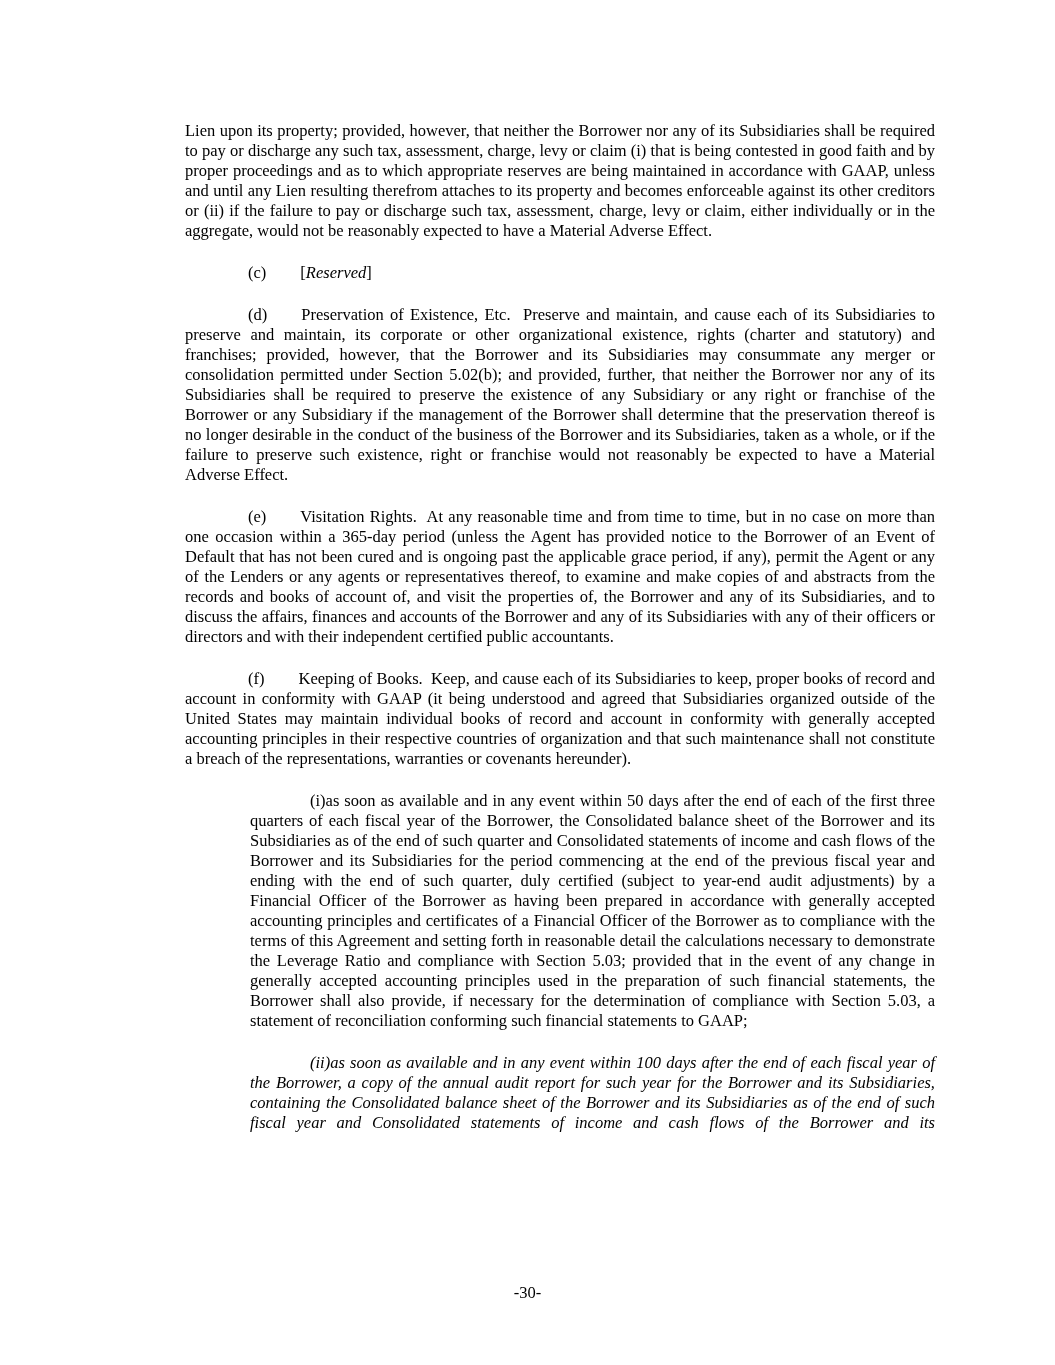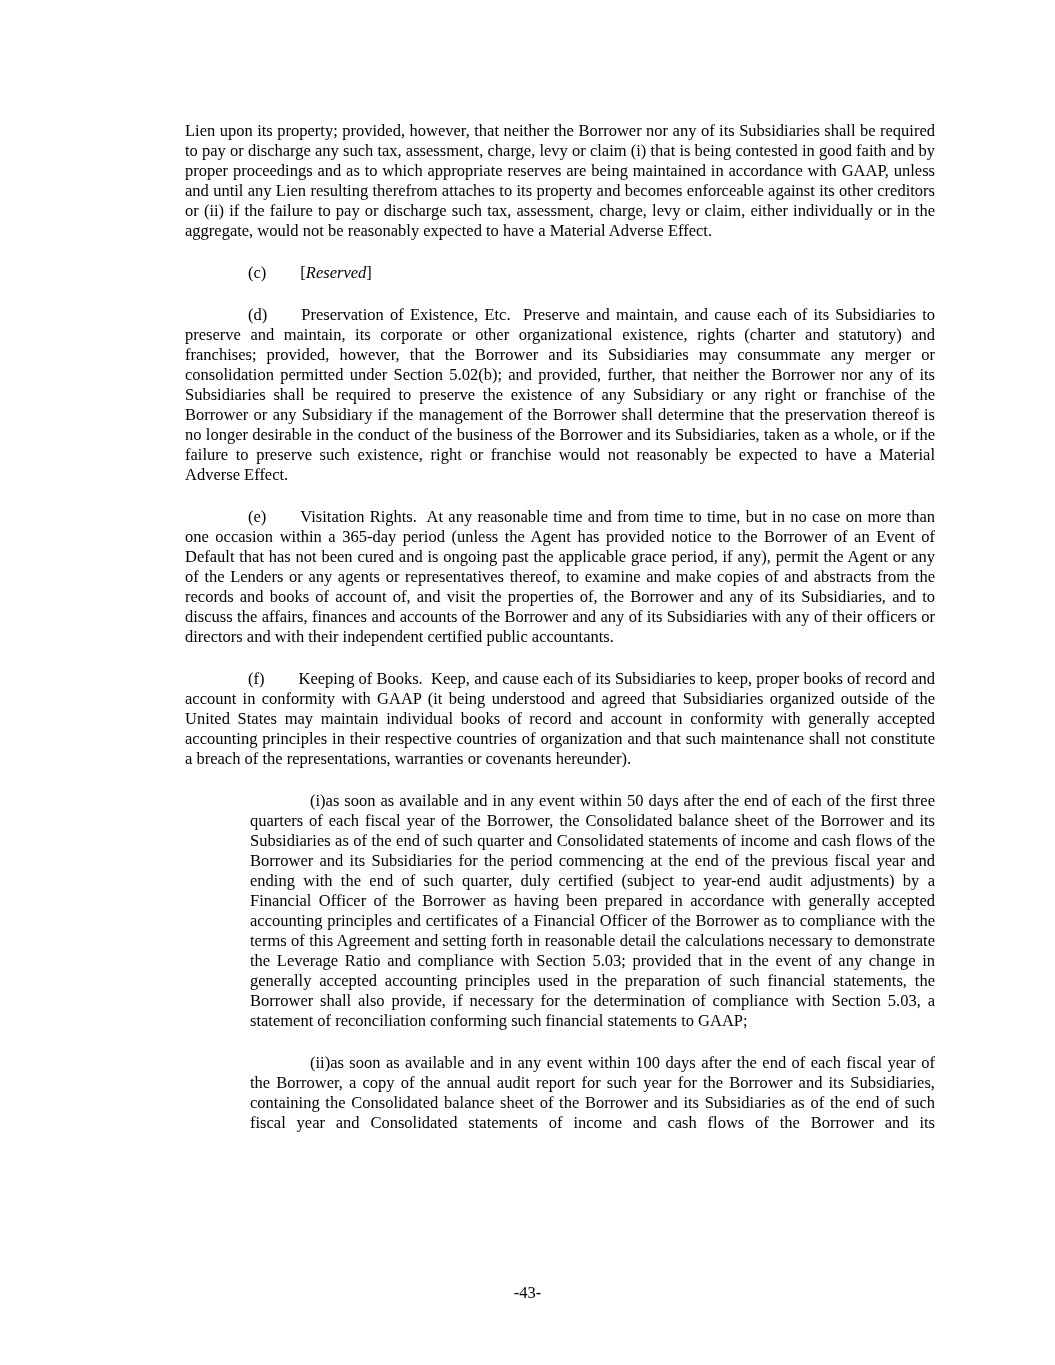--- a/index.html
+++ b/index.html
@@ -35,20 +35,21 @@
     display: inline-block;
     width: 34px;
   }
   .sub {
     margin-left: 65px;
     width: 685px;
     text-indent: 60px;
   }
   .stretch-last {
     text-align-last: justify;
+    font-style: italic;
   }
   .reserved em {
     font-style: italic;
   }
   .page-number {
     position: absolute;
     top: 1283px;
     left: 0;
     width: 1055px;
     text-align: center;
@@ -74,14 +75,14 @@
     <p class="para clause"><span>(f)</span><span class="tab"></span><span>Keeping of Books.&nbsp; Keep, and cause each of its Subsidiaries to keep, proper books of record and account in conformity with GAAP (it being understood and agreed that Subsidiaries organized outside of the United States may maintain individual books of record and account in conformity with generally accepted accounting principles in their respective countries of organization and that such maintenance shall not constitute a breach of the representations, warranties or covenants hereunder).</span></p>
 
 
 
     <p class="para sub"><span>(i)as soon as available and in any event within 50 days after the end of each of the first three quarters of each fiscal year of the Borrower, the Consolidated balance sheet of the Borrower and its Subsidiaries as of the end of such quarter and Consolidated statements of income and cash flows of the Borrower and its Subsidiaries for the period commencing at the end of the previous fiscal year and ending with the end of such quarter, duly certified (subject to year-end audit adjustments) by a Financial Officer of the Borrower as having been prepared in accordance with generally accepted accounting principles and certificates of a Financial Officer of the Borrower as to compliance with the terms of this Agreement and setting forth in reasonable detail the calculations necessary to demonstrate the Leverage Ratio and compliance with Section 5.03; provided that in the event of any change in generally accepted accounting principles used in the preparation of such financial statements, the Borrower shall also provide, if necessary for the determination of compliance with Section 5.03, a statement of reconciliation conforming such financial statements to GAAP;</span></p>
 
     <p class="para sub stretch-last"><span>(ii)as soon as available and in any event within 100 days after the end of each fiscal year of the Borrower, a copy of the annual audit report for such year for the Borrower and its Subsidiaries, containing the Consolidated balance sheet of the Borrower and its Subsidiaries as of the end of such fiscal year and Consolidated statements of income and cash flows of the Borrower and its</span></p>
 
   </div>
 
-  <p class="page-number">-43-</p>
+  <p class="page-number">-30-</p>
 </div>
 
 </body></html>

